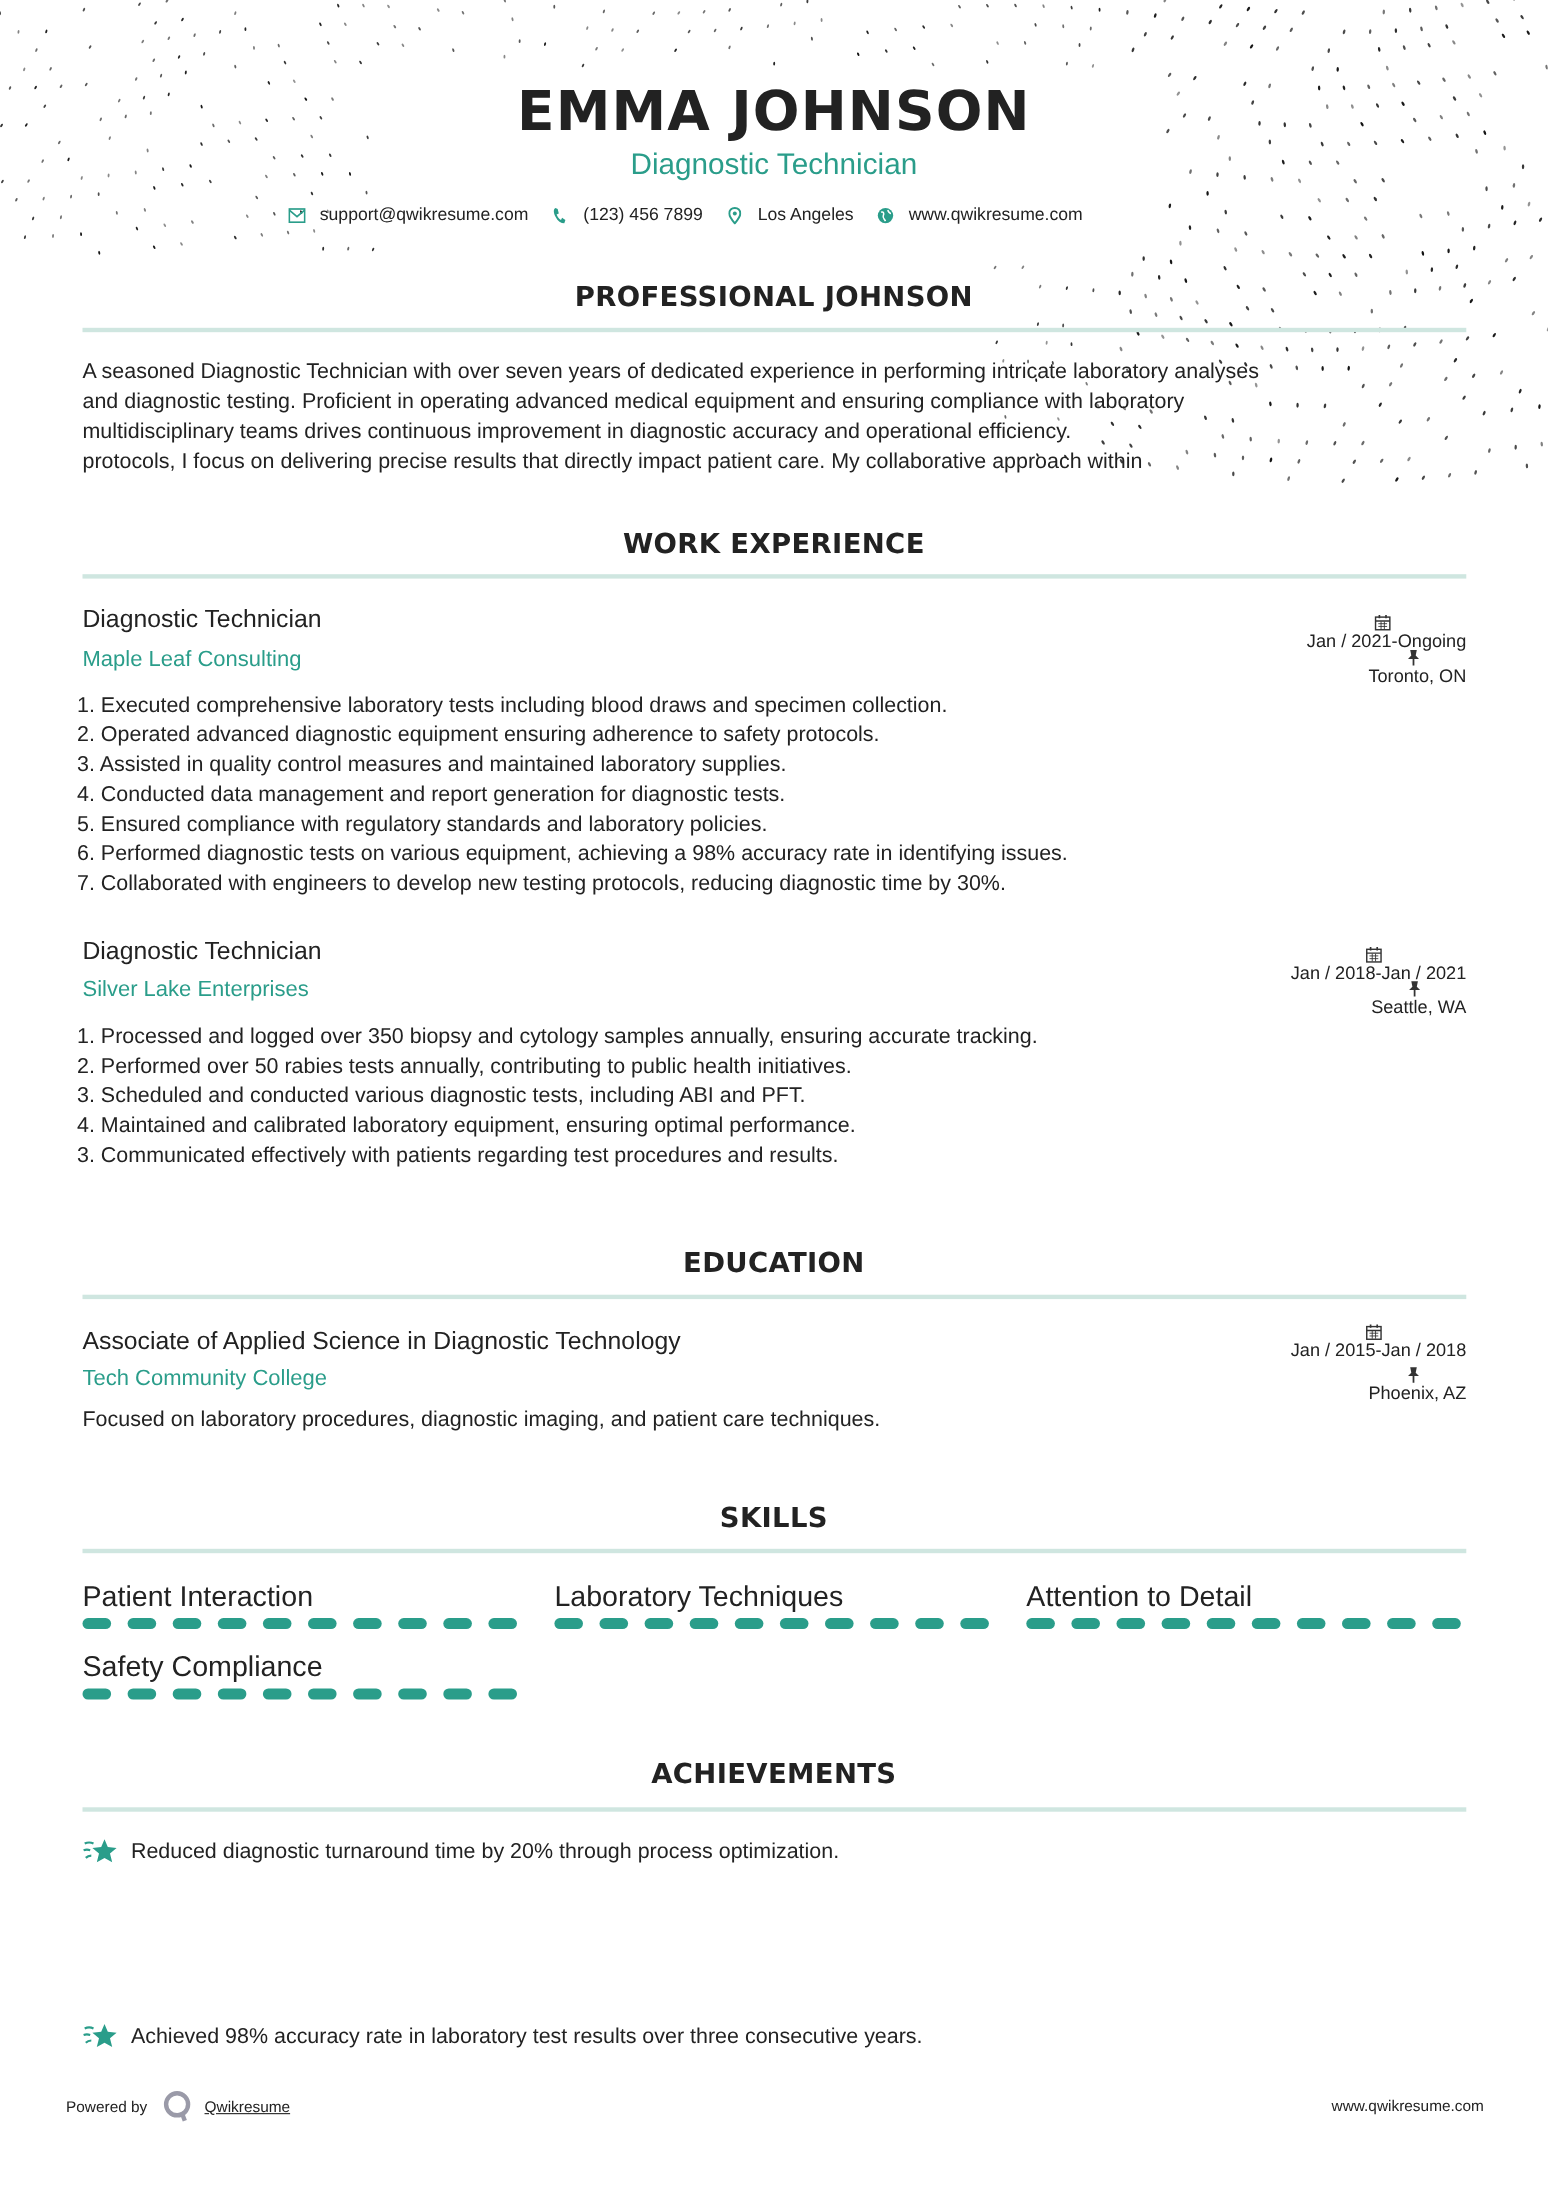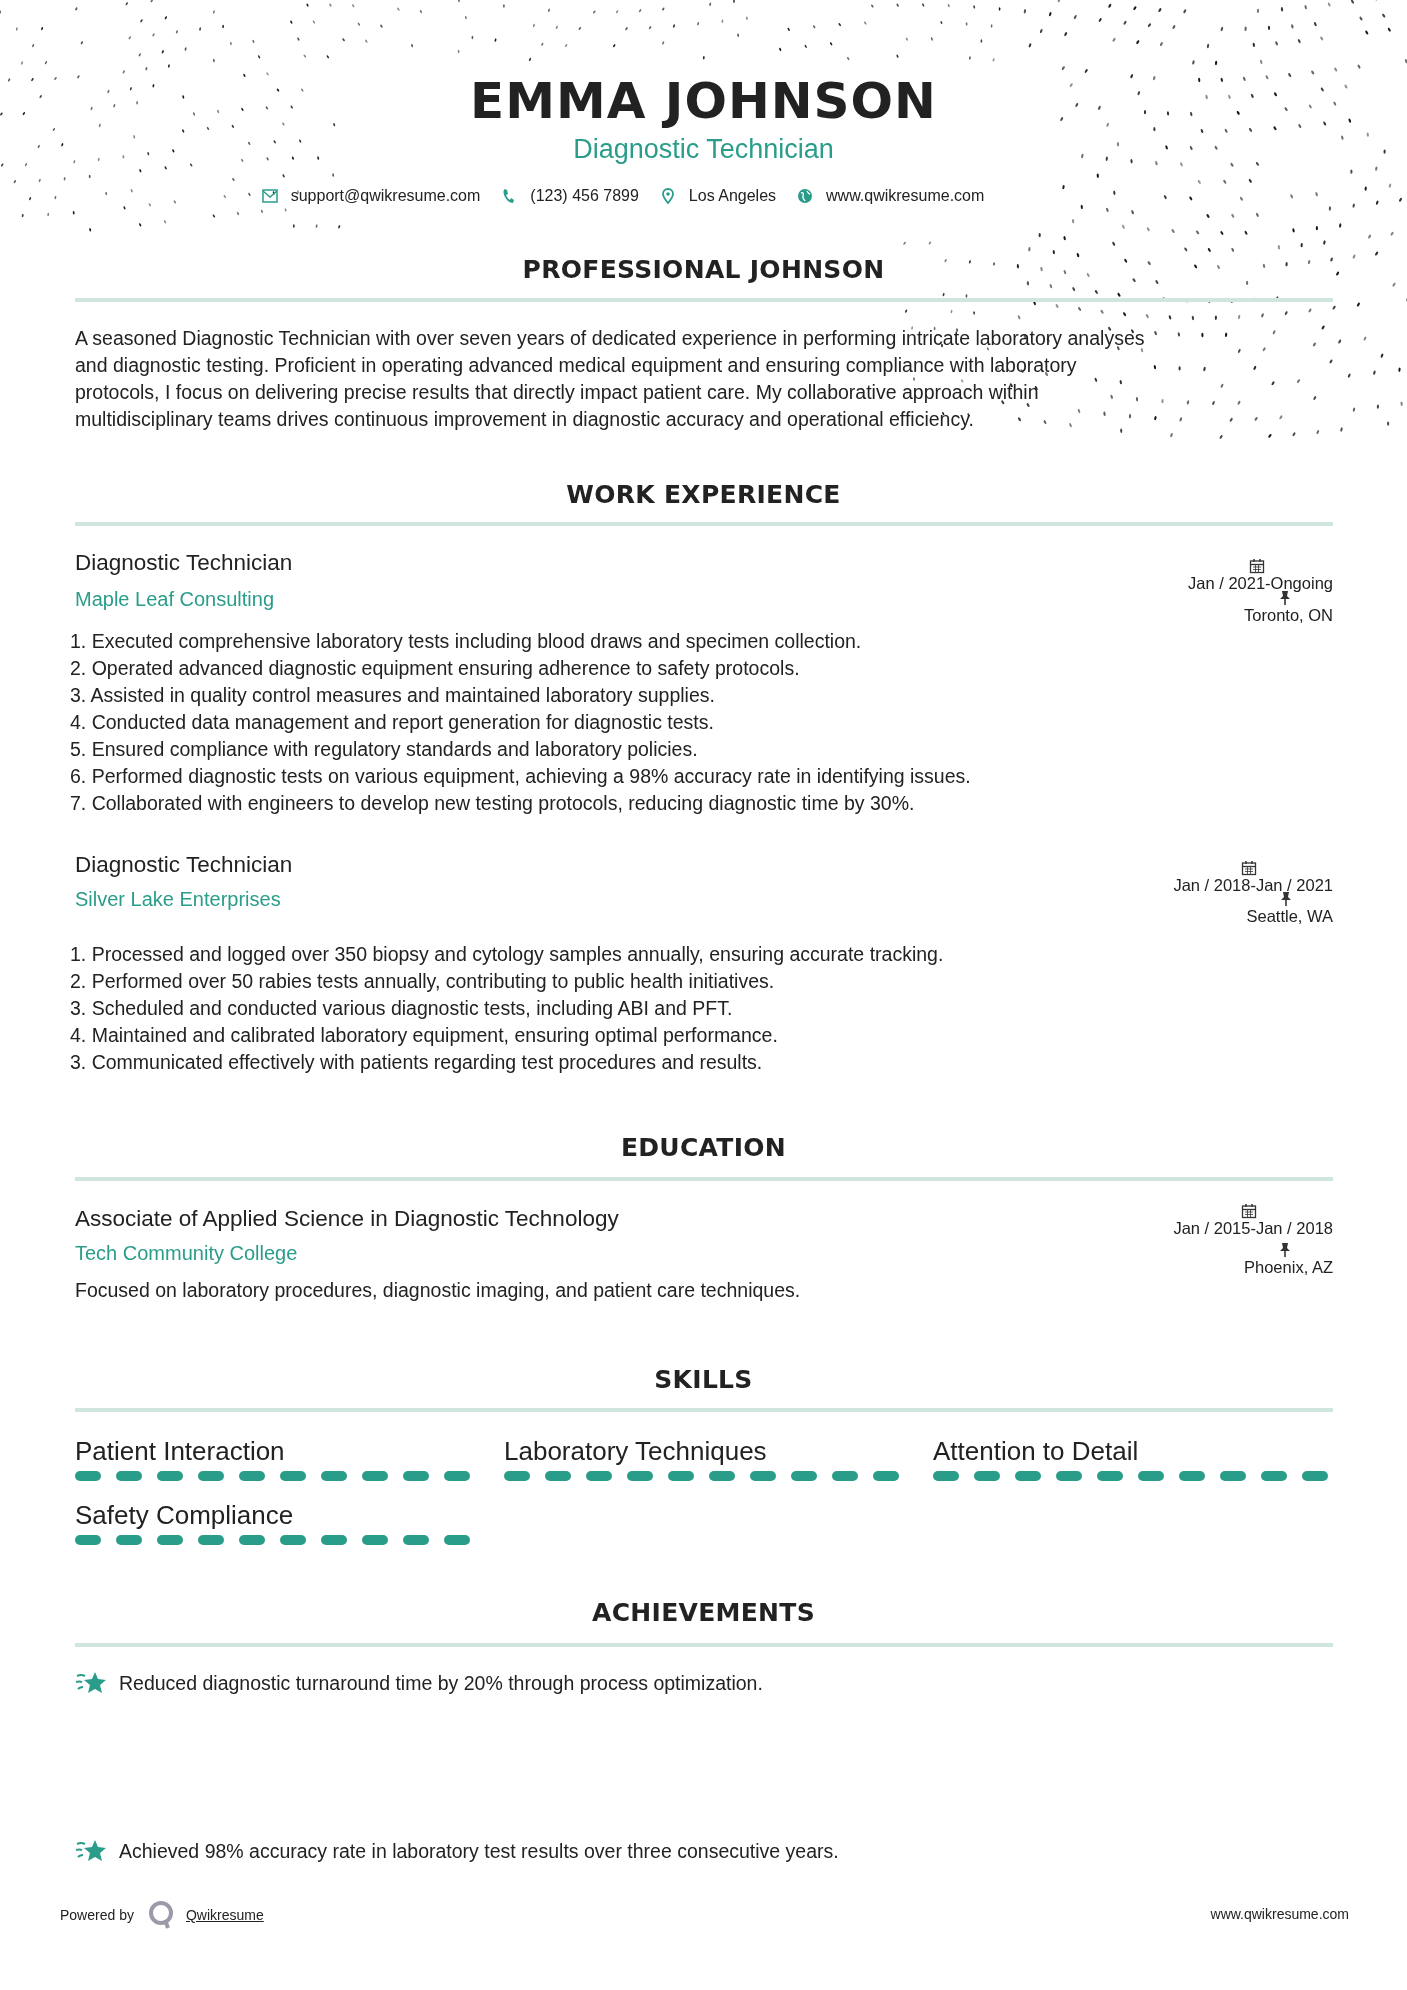--- a/index.html
+++ b/index.html
@@ -586,22 +586,22 @@
       </span>
       <span>www.qwikresume.com</span>
     </div>
   </div>
 
   <div class="section-head" style="top:255px;">PROFESSIONAL JOHNSON</div>
   <div class="rule" style="top:298px;"></div>
   <div class="para" style="top:325px;">
     <div>A seasoned Diagnostic Technician with over seven years of dedicated experience in performing intricate laboratory analyses</div>
     <div>and diagnostic testing. Proficient in operating advanced medical equipment and ensuring compliance with laboratory</div>
+    <div>multidisciplinary teams drives continuous improvement in diagnostic accuracy and operational efficiency.</div>
     <div>protocols, I focus on delivering precise results that directly impact patient care. My collaborative approach within</div>
-    <div>multidisciplinary teams drives continuous improvement in diagnostic accuracy and operational efficiency.</div>
   </div>
 
   <div class="section-head" style="top:480px;">WORK EXPERIENCE</div>
   <div class="rule" style="top:522px;"></div>
 
   <div class="entry-title" style="top:550px;">Diagnostic Technician</div>
   <div class="entry-sub" style="top:588px;">Maple Leaf Consulting</div>
   <div class="meta" style="top:558px;">
     <span class="ic">
       <svg width="16" height="16" viewBox="0 0 16 16">
@@ -649,21 +649,21 @@
   </div>
   <div class="meta" style="top:891px;">
     <span class="ic">
       <svg width="12" height="16" viewBox="0 0 12 16">
           <path d="M3 1 H9 L8 6 L11 9 H1 L4 6 Z" fill="#333"></path>
           <line x1="6" y1="9" x2="6" y2="15" stroke="#333" stroke-width="1.6"></line>
         </svg>
     </span>
     <span>Seattle, WA</span>
   </div>
-  <ol class="list" style="top:929px;margin-top:12px;">
+  <ol class="list" style="top:929px;">
     <li>1. Processed and logged over 350 biopsy and cytology samples annually, ensuring accurate tracking.</li>
     <li>2. Performed over 50 rabies tests annually, contributing to public health initiatives.</li>
     <li>3. Scheduled and conducted various diagnostic tests, including ABI and PFT.</li>
     <li>4. Maintained and calibrated laboratory equipment, ensuring optimal performance.</li>
     <li>3. Communicated effectively with patients regarding test procedures and results.</li>
   </ol>
 
   <div class="section-head" style="top:1133px;">EDUCATION</div>
   <div class="rule" style="top:1177px;"></div>
   <div class="entry-title" style="top:1206px;">Associate of Applied Science in Diagnostic Technology</div>

